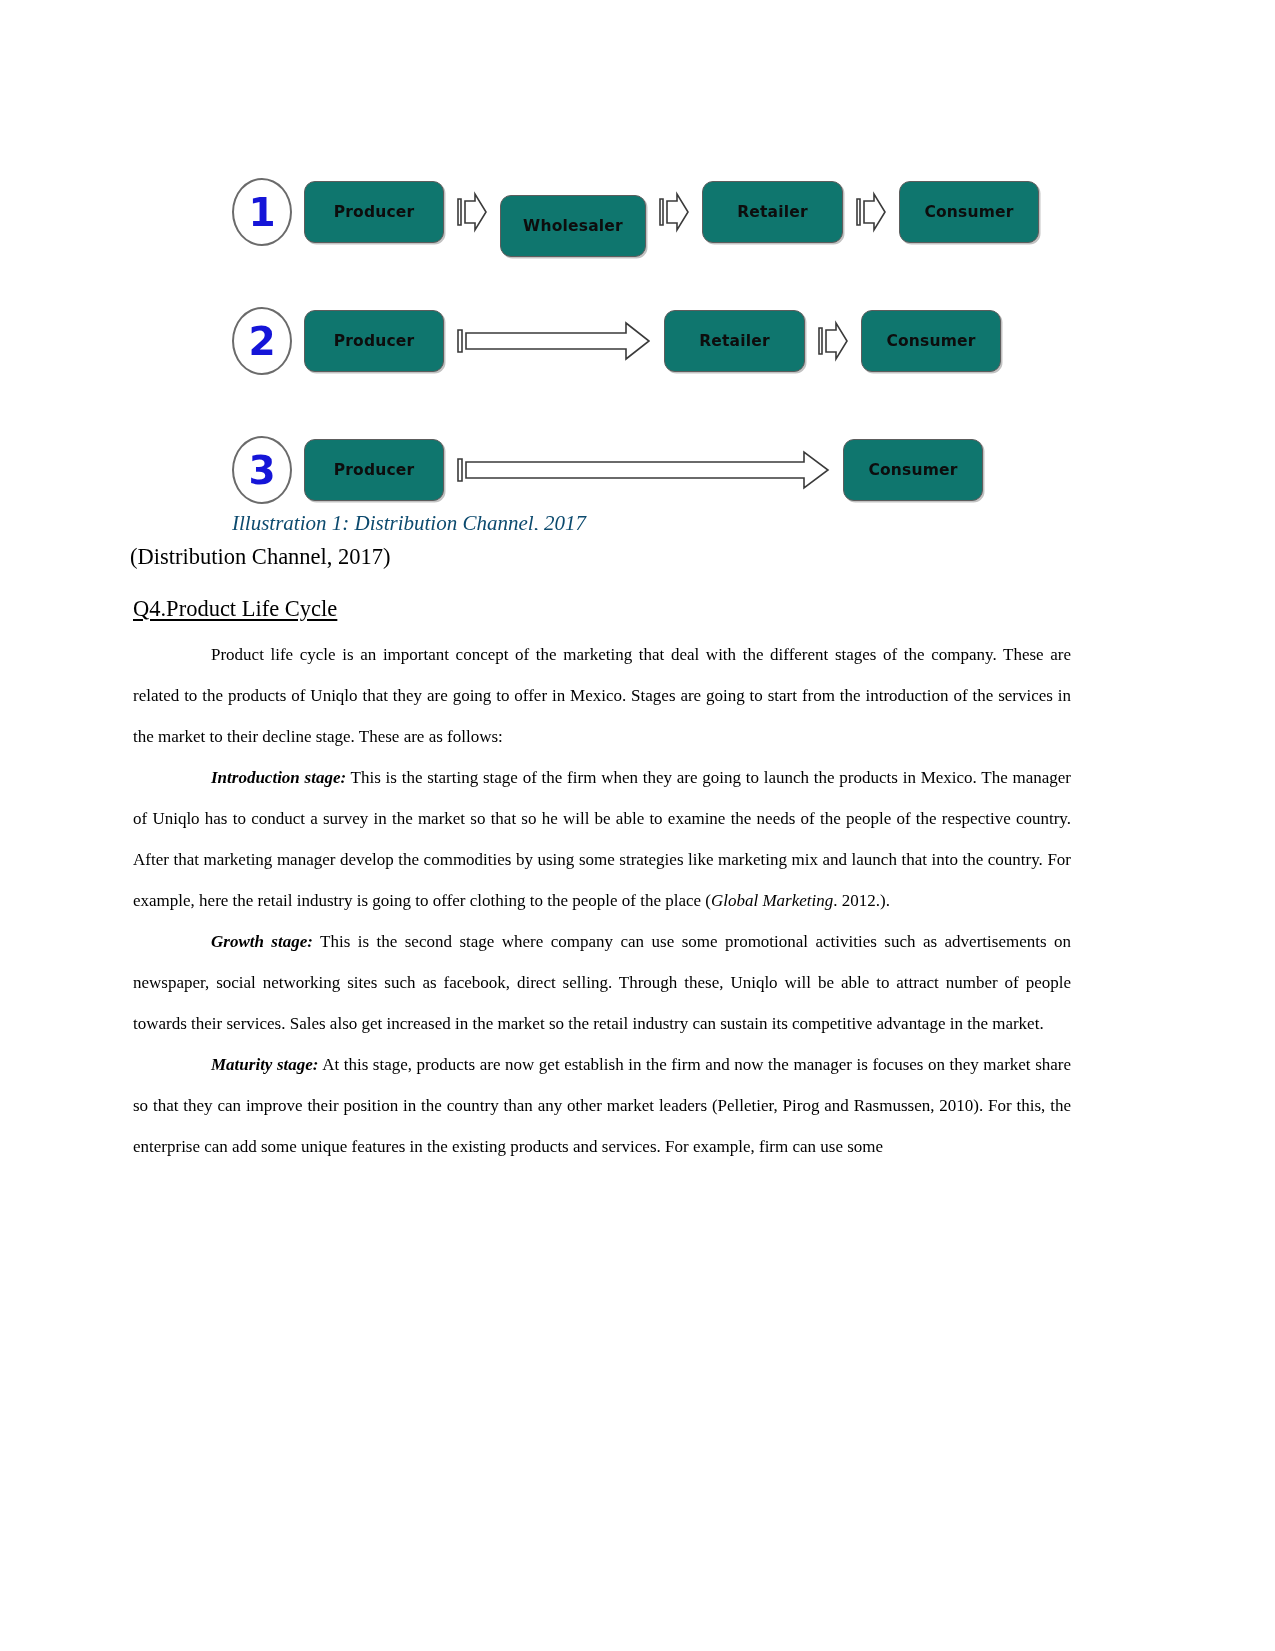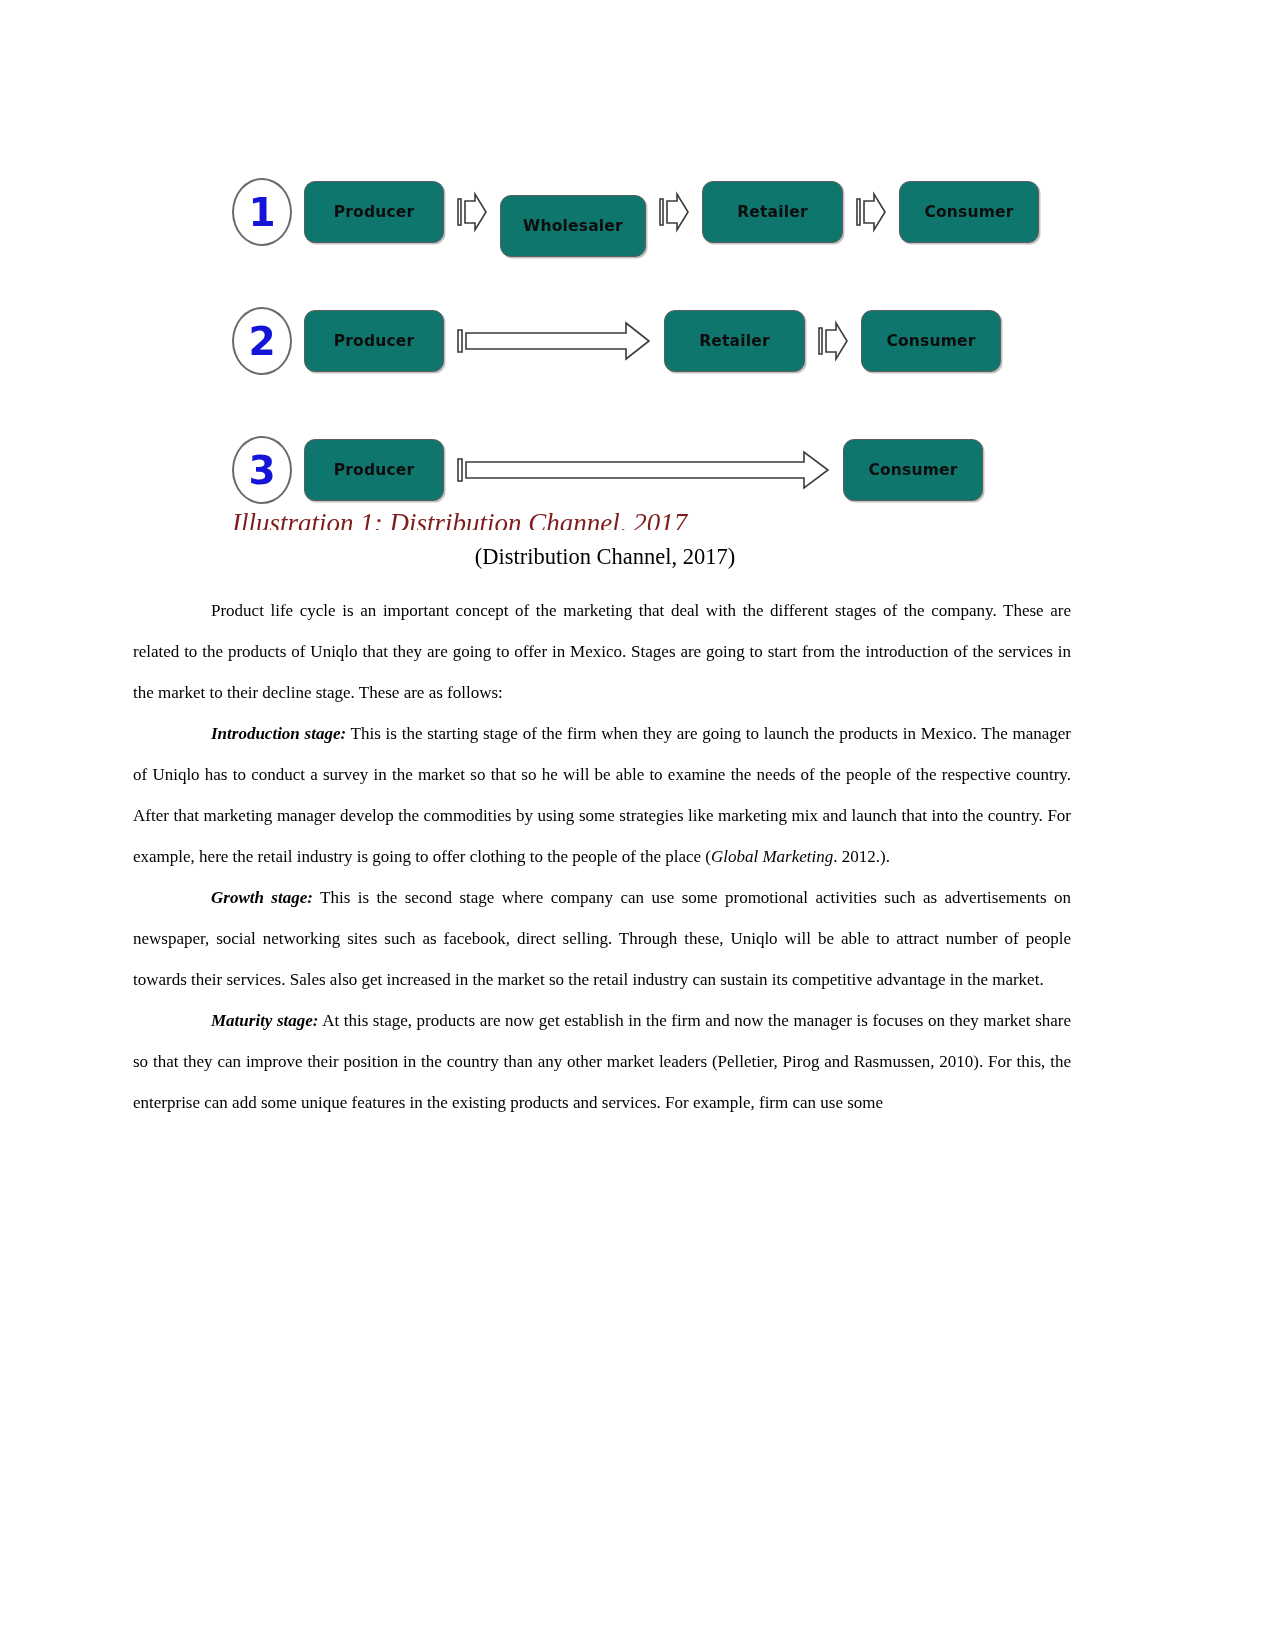--- a/index.html
+++ b/index.html
@@ -93,33 +93,33 @@
   .arrow-long.len2 { width: 196px; }
   .arrow-long.len3 { width: 375px; }
 
   .fig-caption {
     position: absolute;
     left: 232px;
     top: 508px;
     width: 760px;
     font-family: "Liberation Serif", "DejaVu Serif", serif;
     font-style: italic;
-    font-size: 27px;
-    color: #7f1d1d;
+    font-size: 21px;
+    color: #0c4a6e;
     height: 22px;
     overflow: hidden;
     line-height: 30px;
   }
 
   .source-line {
     position: absolute;
     left: 130px;
     top: 540px;
     width: 950px;
-    text-align: center;
+    text-align: left;
     font-size: 22.5px;
     line-height: 34px;
   }
 
   
   .body-col {
     position: absolute;
     left: 133px;
     top: 590px;
     width: 938px;
@@ -211,20 +211,21 @@
       <div class="gap-s"></div>
       <div class="node-box node-consumer">Consumer</div>
     </div>
   </div>
 
   <div class="fig-caption">Illustration 1: Distribution Channel, 2017</div>
 
   <div class="source-line">(Distribution Channel, 2017)</div>
 
   <div class="body-col">
+    <h2 class="heading">Q4.Product Life Cycle</h2>
 
     <p class="para">Product life cycle is an important concept of the marketing that deal with the different stages of the company. These are related to the products of Uniqlo that they are going to offer in Mexico. Stages are going to start from the introduction of the services in the market to their decline stage. These are as follows:</p>
 
     <p class="para"><span class="bi">Introduction stage:</span><span> This is the starting stage of the firm when they are going to launch the products in Mexico. The manager of Uniqlo has to conduct a survey in the market so that so he will be able to examine the needs of the people of the respective country. After that marketing manager develop the commodities by using some strategies like marketing mix and launch that into the country. For example, here the retail industry is going to offer clothing to the people of the place (</span><span class="it">Global Marketing</span><span>. 2012.).</span></p>
 
     <p class="para"><span class="bi">Growth stage:</span><span> This is the second stage where company can use some promotional activities such as advertisements on newspaper, social networking sites such as facebook, direct selling. Through these,  Uniqlo will be able to attract number of people towards their services. Sales also get increased in the market so the retail industry can sustain its competitive advantage in the market.</span></p>
 
     <p class="para"><span class="bi">Maturity stage:</span><span> At this stage, products are now get establish in the firm and now the manager is focuses on they market share so that they can improve their position in the country than any other market leaders (Pelletier, Pirog and Rasmussen, 2010). For this, the enterprise can add some unique features in the existing products and services. For example, firm can use some</span></p>
   </div>
 

